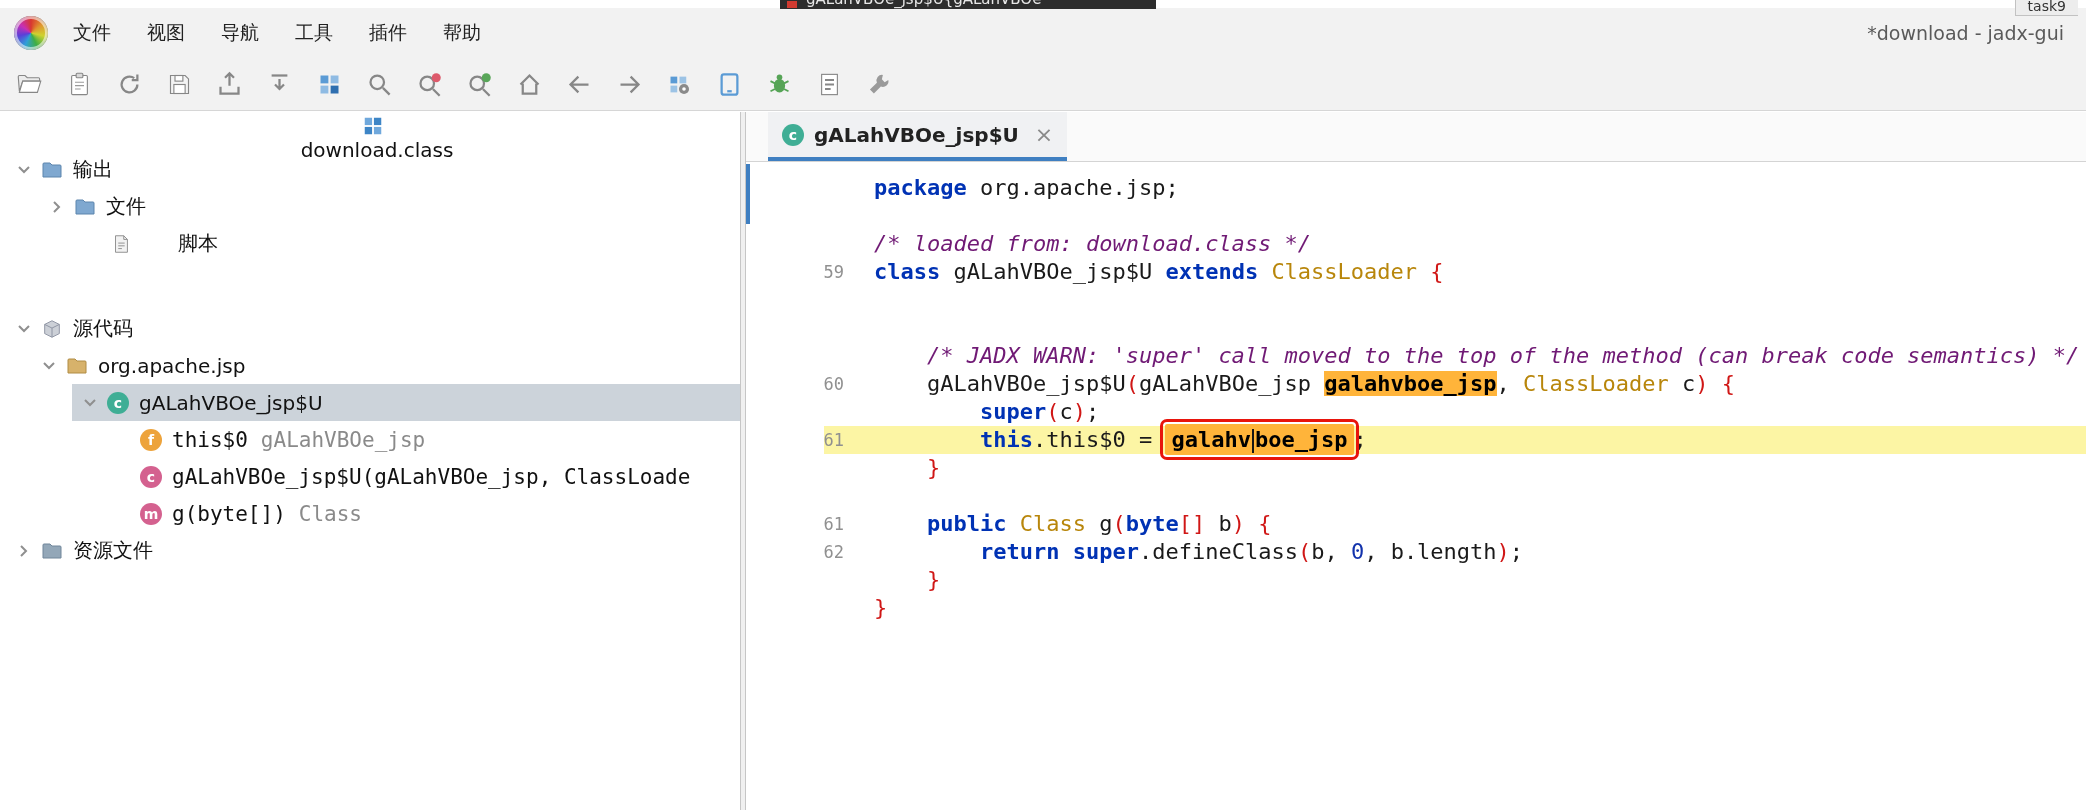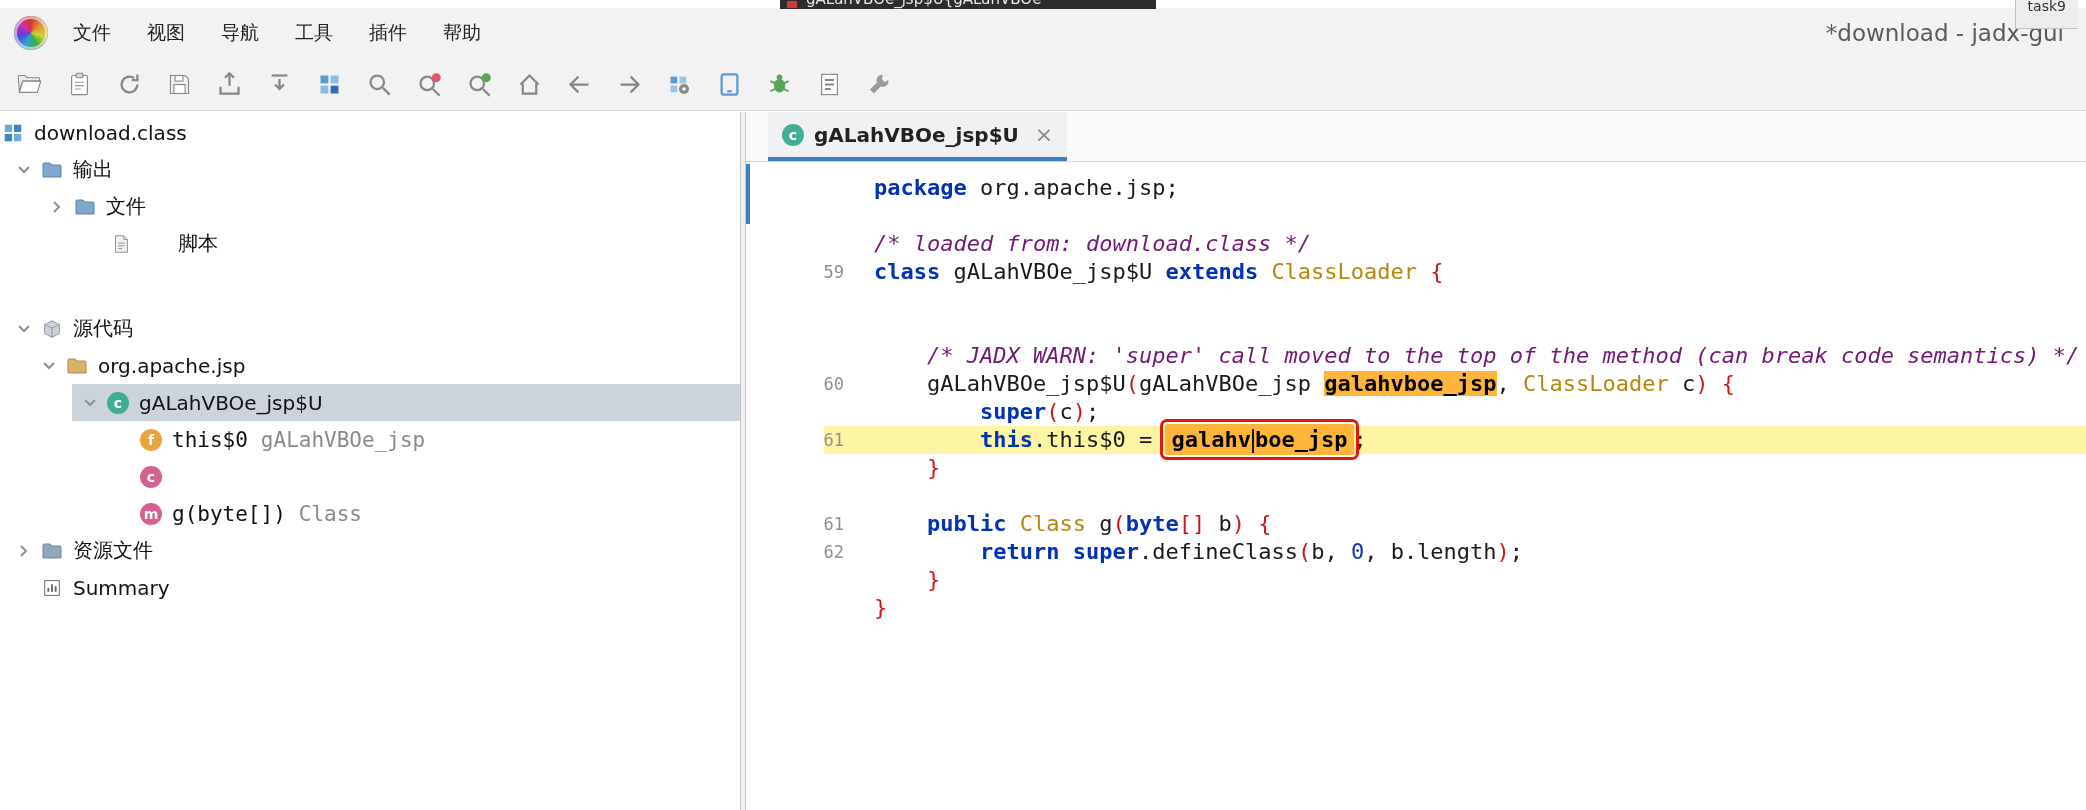--- a/index.html
+++ b/index.html
@@ -13,37 +13,37 @@
   .frag-center {
     position:absolute; left:780px; top:0; width:376px; height:9px;
     background:#2d2d2d; overflow:hidden; z-index:6;
   }
   .frag-center .frag-red { position:absolute; left:7px; top:1px; width:10px; height:7px; background:#d03a30; }
   .frag-center .frag-text {
     display:block; color:#e8e8e8; font-size:15px; line-height:20px;
     margin-top:-11px; padding-left:26px; white-space:nowrap;
   }
   .frag-task {
-    position:absolute; right:8px; top:0; height:29px; padding:0 12px;
+    position:absolute; right:8px; top:0; height:16px; padding:0 12px;
     background:#ededed; border-left:1px solid #c2c2c2; border-bottom:1px solid #c2c2c2;
     font-size:14px; line-height:13px; color:#333; z-index:6;
   }
 
   
   .menubar {
     position:absolute; top:8px; left:0; right:0; height:50px;
     background:#f2f2f2; display:flex; align-items:center;
   }
   .logo {
     width:34px; height:34px; border-radius:50%; margin-left:14px; flex:none;
     background:conic-gradient(#d8372f,#e0952f,#cfd32f,#3fae44,#2f9fd8,#5b3fd8,#c82fb4,#d8372f);
     box-shadow:inset 0 0 0 3px rgba(255,255,255,.55), inset 0 0 2px #333;
   }
   .menu-item { padding:0 17px; margin-left:2px; font-size:19px; color:#222; cursor:default; }
-  .win-title { margin-left:auto; padding-right:22px; font-size:23px; color:#5a5a5a; }
+  .win-title { margin-left:auto; padding-right:22px; font-size:19px; color:#5a5a5a; }
 
   
   .toolbar {
     position:absolute; top:58px; left:0; right:0; height:53px;
     background:#f2f2f2; border-bottom:1px solid #d6d6d6;
     display:flex; align-items:center; padding-left:16px; gap:23px;
   }
   .tbtn { width:27px; height:27px; flex:none; display:flex; align-items:center; justify-content:center; }
   .tbtn svg { width:27px; height:27px; }
 
@@ -282,21 +282,21 @@
       <span style="display: flex;">
         <svg viewBox="0 0 24 24">
           <path d="M15 3.5a5 5 0 0 0-5.3 6.9L3.5 16.5 7 20l6.2-6.2a5 5 0 0 0 6.6-5.9l-3.2 2-2.5-2.5z" fill="#9a9a9a"></path>
         </svg>
       </span>
     </div>
   </div>
 
 <div class="main">
   <aside class="tree-panel">
-      <div class="trow" style="padding-left: 0;">
+      <div class="trow" style="padding-left: 14px; flex-direction: column;">
         <span class="ticon">
           <svg viewBox="0 0 24 24" width="22" height="22">
             <rect x="3" y="3" width="8" height="8" fill="#6fa8dc"></rect>
             <rect x="13" y="3" width="8" height="8" fill="#3d85c6"></rect>
             <rect x="3" y="13" width="8" height="8" fill="#3d85c6"></rect>
             <rect x="13" y="13" width="8" height="8" fill="#6fa8dc"></rect>
           </svg>
         </span>
         <span class="tlabel">download.class</span>
       </div>
@@ -381,20 +381,21 @@
           <span class="circ" style="background:#eda33b">f</span>
         </span>
         <span class="tlabel">this$0</span>
         <span class="tsuffix">gALahVBOe_jsp</span>
       </div>
       <div class="trow mono" style="padding-left: 108px;">
         <span class="chev"></span>
         <span class="ticon">
           <span class="circ" style="background:#d4618f">c</span>
         </span>
+        <span class="tlabel">gALahVBOe_jsp$U(gALahVBOe_jsp, ClassLoade</span>
       </div>
       <div class="trow mono" style="padding-left: 108px;">
         <span class="chev"></span>
         <span class="ticon">
           <span class="circ" style="background:#d4618f">m</span>
         </span>
         <span class="tlabel">g(byte[])</span>
         <span class="tsuffix">Class</span>
       </div>
       <div class="trow" style="padding-left: 9px;">
@@ -402,30 +403,20 @@
           <svg width="20" height="20" viewBox="0 0 20 20">
             <path d="M7 5l5 5-5 5" fill="none" stroke="#8f8f8f" stroke-width="2"></path>
           </svg>
         </span>
         <span class="ticon">
           <svg viewBox="0 0 24 24" width="24" height="24">
             <path d="M3 6a1 1 0 0 1 1-1h6l2 2h8a1 1 0 0 1 1 1v11H3z" fill="#93a7b8" stroke="#70869a"></path>
           </svg>
         </span>
         <span class="tlabel">资源文件</span>
-      </div>
-      <div class="trow" style="padding-left: 9px;">
-        <span class="chev"></span>
-        <span class="ticon">
-          <svg viewBox="0 0 24 24" width="22" height="22">
-            <rect x="4" y="4" width="16" height="16" fill="#fff" stroke="#666"></rect>
-            <path d="M8 16v-4M12 16V8M16 16v-6" stroke="#666" stroke-width="2" fill="none"></path>
-          </svg>
-        </span>
-        <span class="tlabel">Summary</span>
       </div>
     </aside>
   <div class="splitter"></div>
   <section class="editor">
     <div class="tabbar">
       <div class="tab">
         <span class="circ" style="background:#3fae95">c</span>
         <span class="tab-label">gALahVBOe_jsp$U</span>
         <span class="tab-close">×</span>
       </div>

